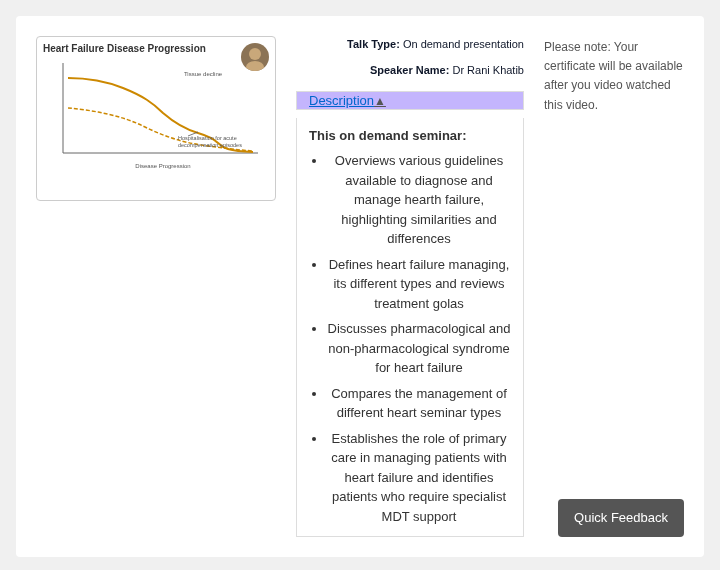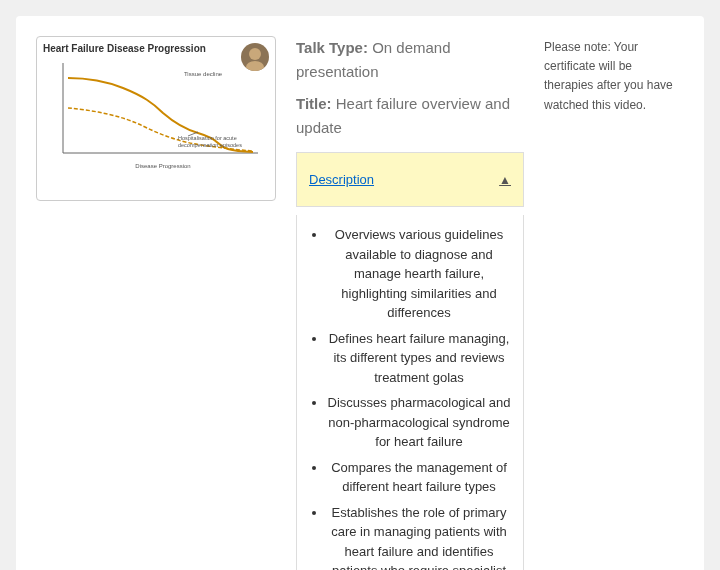--- a/index.html
+++ b/index.html
@@ -74,33 +74,34 @@
       height: 120px;
       position: relative;
     }
     .middle-panel {
       flex: 1 1 auto;
       display: flex;
       flex-direction: column;
       gap: 8px;
     }
     .meta-row {
-      font-size: 15px;
-      color: #737373;
+      font-size: 11px;
+      color: #0f172a;
       line-height: 1.6;
+      text-align: right;
     }
     .meta-row span.label {
       font-weight: bold;
     }
     .description-header {
-      background: #fef9c3;
+      background: #c4b5fd;
       border: 1px solid #ddd;
-      padding: 19px 12px;
-      display: flex;
-      justify-content: space-between;
+      padding: 1px 12px;
+      display: flex;
+      justify-content: flex-start;
       align-items: center;
       cursor: pointer;
       margin-top: 4px;
     }
     .description-header span {
       color: #0066cc;
       font-size: 13px;
       text-decoration: underline;
     }
     .description-header .chevron {
@@ -195,39 +196,40 @@
         </div>
       </div>
     </div>
 
     <div class="middle-panel">
       <div class="meta-row">
         <span class="label">Talk Type:</span>
         <span>On demand presentation</span>
       </div>
       <div class="meta-row">
-        <span class="label">Title:</span>
-        <span>Heart failure overview and update</span>
+        <span class="label">Speaker Name:</span>
+        <span>Dr Rani Khatib</span>
       </div>
 
       <div class="description-header">
         <span>Description</span>
         <span class="chevron">▲</span>
       </div>
       <div class="description-body">
+        <div class="seminar-intro">This on demand seminar:</div>
         <ul>
           <li>Overviews various guidelines available to diagnose and manage hearth failure, highlighting similarities and differences</li>
           <li>Defines heart failure managing, its different types and reviews treatment golas</li>
           <li>Discusses pharmacological and non-pharmacological syndrome for heart failure</li>
-          <li>Compares the management of different heart failure types</li>
+          <li>Compares the management of different heart seminar types</li>
           <li>Establishes the role of primary care in managing patients with heart failure and identifies patients who require specialist MDT support</li>
         </ul>
       </div>
     </div>
 
     <div class="right-panel">
-      <span>Please note: Your certificate will be therapies after you have watched this video.</span>
+      <span>Please note: Your certificate will be available after you video watched this video.</span>
     </div>
 
     <button class="quick-feedback-btn">Quick Feedback</button>
 
   </div>
 </div>
 
 </body></html>

